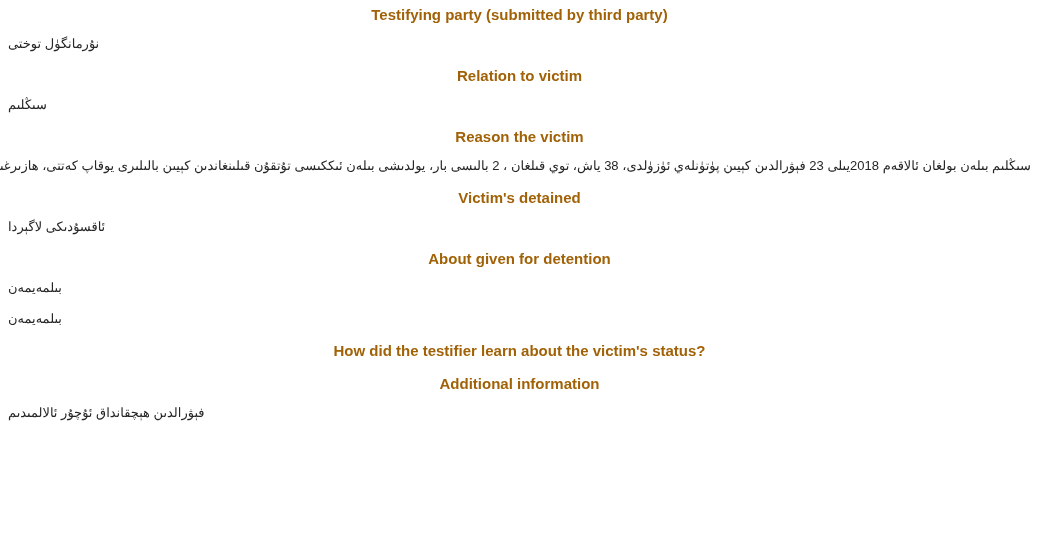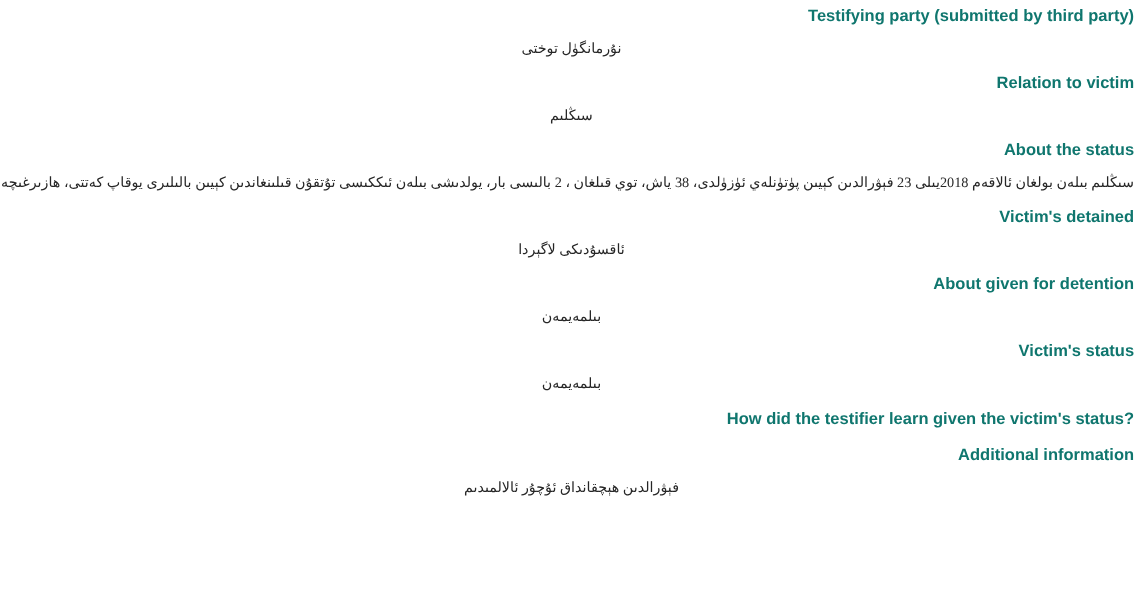--- a/index.html
+++ b/index.html
@@ -16,75 +16,74 @@
   .page {
     padding: 6px 8px 0 8px;
   }
   .field {
     margin: 0 0 16px 0;
   }
   .field-label {
     font-weight: bold;
     font-size: 15px;
     line-height: 17px;
-    color: #0f766e;
+    color: #a16207;
     margin: 0 0 13px 0;
-    text-align: right;
+    text-align: center;
   }
   .field-value {
     font-size: 13px;
     line-height: 15px;
     color: #262626;
     direction: rtl;
     unicode-bidi: plaintext;
-    text-align: center;
+    text-align: left;
     white-space: nowrap;
-    font-family: Liberation Serif, serif;
+    font-family: Liberation Sans, sans-serif;
   }
 </style>
 </head>
 <body>
 
 <div class="page">
   <div id="fields-container">
   <div class="field">
     <div class="field-label">Testifying party (submitted by third party)</div>
     <div class="field-value" dir="rtl">نۇرمانگۈل توختى</div>
   </div>
 
   <div class="field">
     <div class="field-label">Relation to victim</div>
     <div class="field-value" dir="rtl">سىڭلىم</div>
   </div>
 
   <div class="field">
-    <div class="field-label">About the status</div>
+    <div class="field-label">Reason the victim</div>
     <div class="field-value" dir="rtl">سىڭلىم بىلەن بولغان ئالاقەم 2018يىلى 23 فېۋرالدىن كېيىن پۈتۈنلەي ئۈزۈلدى، 38 ياش، توي قىلغان ، 2 بالىسى بار، يولدىشى بىلەن ئىككىسى تۇتقۇن قىلىنغاندىن كېيىن بالىلىرى يوقاپ كەتتى، ھازىرغىچە ئىزدېرىكى يوق</div>
   </div>
 
   <div class="field">
     <div class="field-label">Victim's detained</div>
     <div class="field-value" dir="rtl">ئاقسۇدىكى لاگېردا</div>
   </div>
 
   <div class="field">
   </div>
 
   <div class="field">
     <div class="field-label">About given for detention</div>
     <div class="field-value" dir="rtl">بىلمەيمەن</div>
   </div>
 
   <div class="field">
-    <div class="field-label">Victim's status</div>
     <div class="field-value" dir="rtl">بىلمەيمەن</div>
   </div>
 
   <div class="field">
-    <div class="field-label">How did the testifier learn given the victim's status?</div>
+    <div class="field-label">How did the testifier learn about the victim's status?</div>
   </div>
 
   <div class="field">
     <div class="field-label">Additional information</div>
     <div class="field-value" dir="rtl">فېۋرالدىن ھېچقانداق ئۇچۇر ئالالمىدىم</div>
   </div>
 </div>
 </div>
 
 </body></html>

